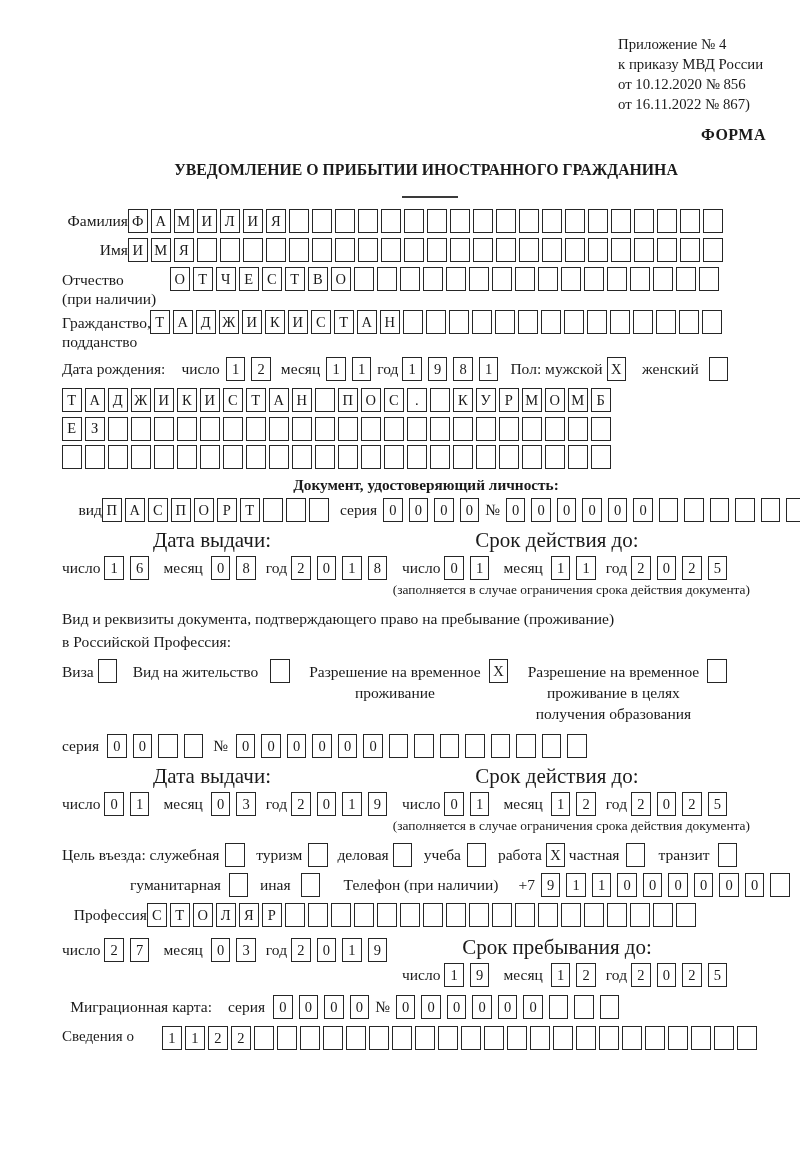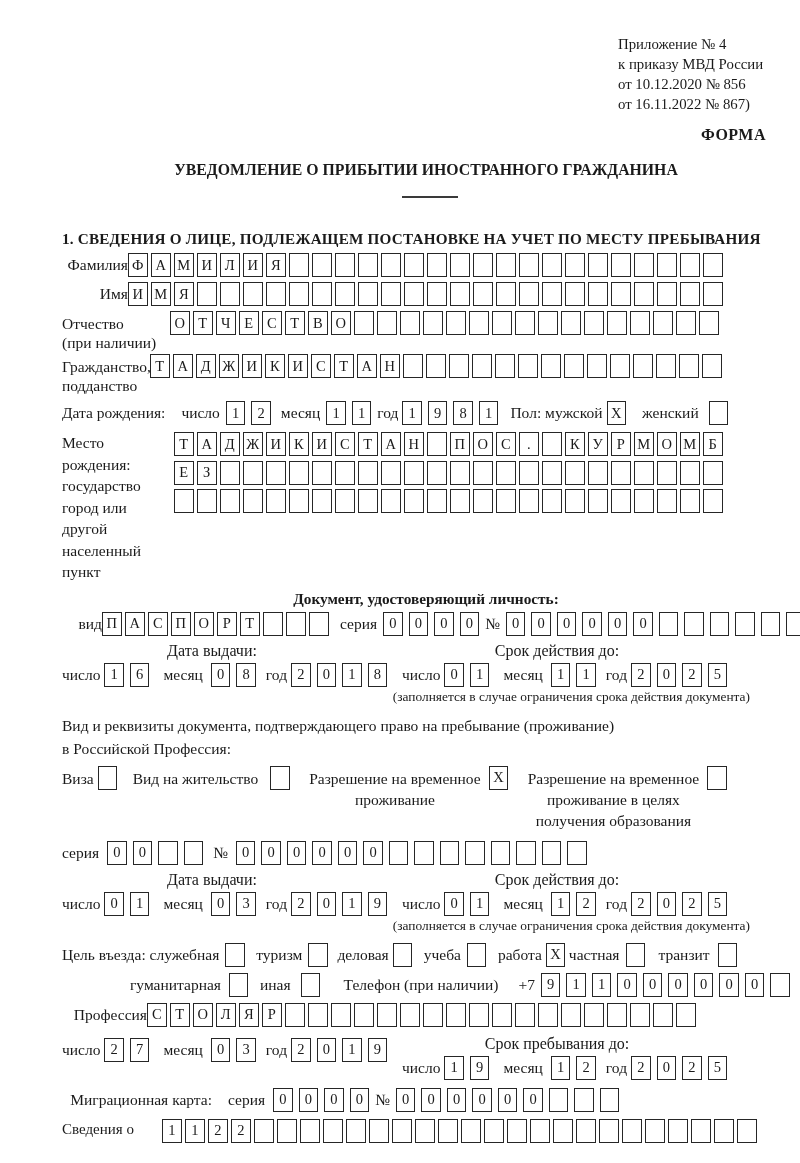--- a/index.html
+++ b/index.html
@@ -47,21 +47,21 @@
   .block { display:flex; align-items:flex-start; margin-top:6px; }
   .block-label { flex:none; line-height:21.5px; }
   .block-rows .cells { display:flex; margin-top:4.5px; }
   .block-rows .cells:first-child { margin-top:0; }
 
   .center-bold { text-align:center; font-weight:bold; margin-top:7px; font-size:15.3px; }
 
   .two-col { display:flex; margin-top:6px; }
   .col { flex:none; }
   .col-l { width:340px; }
-  .col-head { text-align:center; font-size:16px; }
+  .col-head { text-align:center; font-size:21px; }
   .col-head-l { width:300px; }
   .col-head-r { width:310px; }
   .fields { display:flex; align-items:center; margin-top:3px; }
   .note-r { text-align:right; padding-right:40px; font-size:13.4px; margin-top:2px; }
 
   .text-line { margin-top:9px; line-height:23px; }
 
   .opt { text-align:center; line-height:21px; flex:none; }
   .permit-row { display:flex; align-items:flex-start; margin-top:8px; }
   .permit-row .cells { margin-top:-2px; }
@@ -80,21 +80,20 @@
     <div>от 10.12.2020 № 856</div>
     <div>от 16.11.2022 № 867)</div>
   </div>
   <div class="forma">ФОРМА</div>
 
   <div class="title">
     <div>УВЕДОМЛЕНИЕ О ПРИБЫТИИ ИНОСТРАННОГО ГРАЖДАНИНА</div>
     <div><span class="blank"></span></div>
   </div>
 
-  <div class="section-heading">1. СВЕДЕНИЯ О ЛИЦЕ, ПОДЛЕЖАЩЕМ ПОСТАНОВКЕ НА УЧЕТ ПО МЕСТУ ПРЕБЫВАНИЯ</div>
 
   <div class="row vc">
     <span class="lbl w-surname">Фамилия</span>
     <span class="cells">
         <span class="cell">Ф</span>
         <span class="cell">А</span>
         <span class="cell">М</span>
         <span class="cell">И</span>
         <span class="cell">Л</span>
         <span class="cell">И</span>
@@ -243,26 +242,20 @@
     <span class="cells g4">
         <span class="cell">X</span>
       </span>
     <span class="lbl g10">женский</span>
     <span class="cells g10">
         <span class="cell"></span>
       </span>
   </div>
 
   <div class="block" style="margin-top:7px">
-    <div class="block-label" style="width:112px">
-      <div>Место рождения:</div>
-      <div>государство</div>
-      <div>город или другой</div>
-      <div>населенный пункт</div>
-    </div>
     <div class="block-rows">
       <span class="cells">
           <span class="cell">Т</span>
           <span class="cell">А</span>
           <span class="cell">Д</span>
           <span class="cell">Ж</span>
           <span class="cell">И</span>
           <span class="cell">К</span>
           <span class="cell">И</span>
           <span class="cell">С</span>

